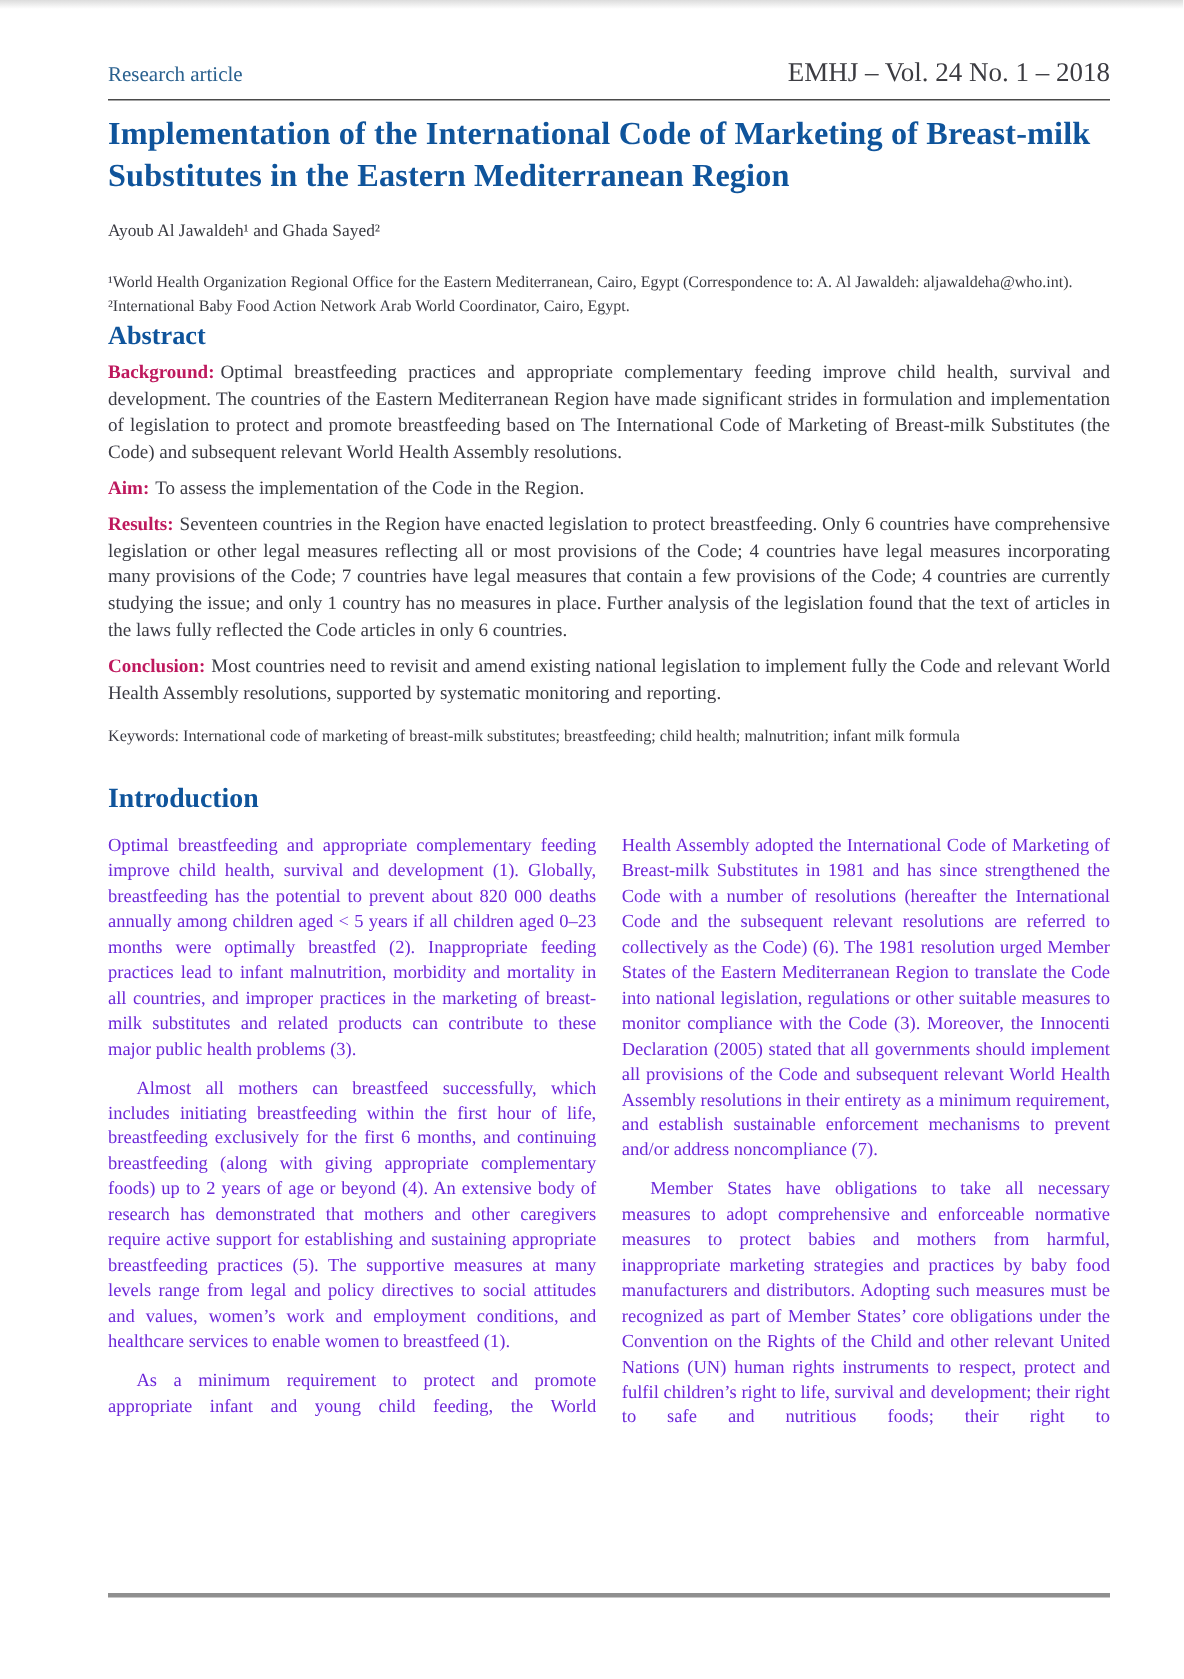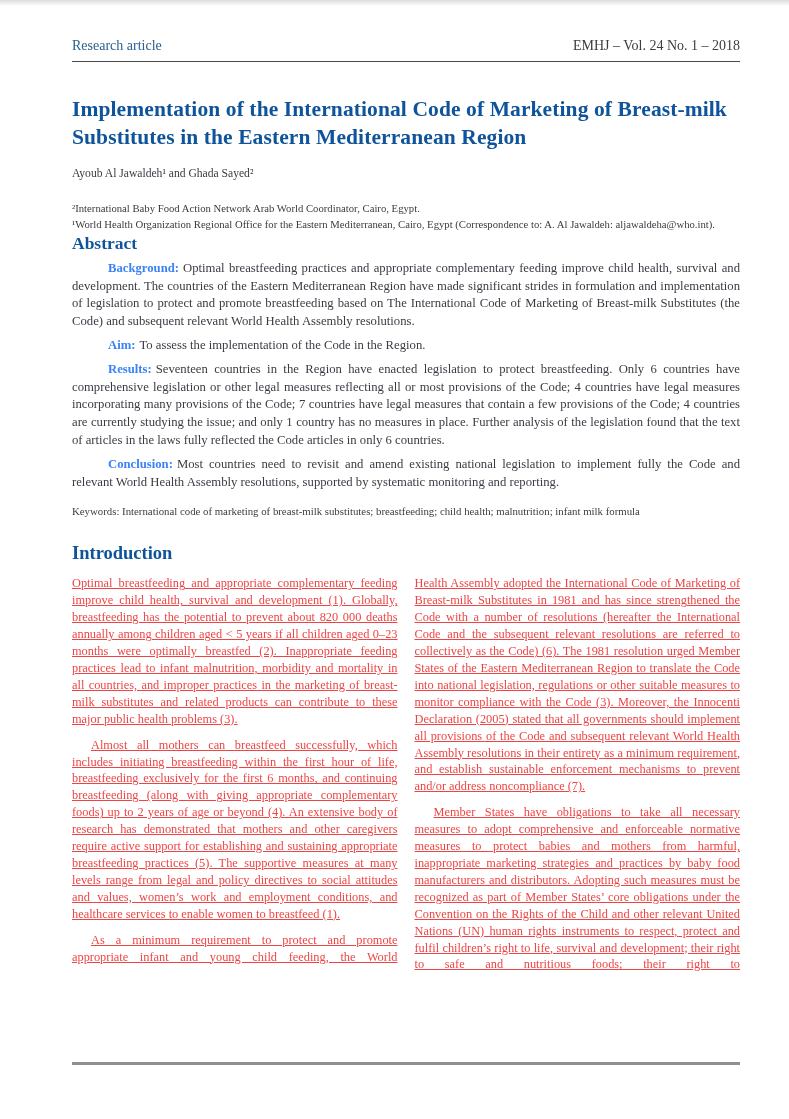--- a/index.html
+++ b/index.html
@@ -32,30 +32,30 @@
     display: flex;
     justify-content: space-between;
     align-items: baseline;
   }
   .hdr-type {
     color: #2a618f;
     font-size: 14px;
   }
   .hdr-journal {
     color: #3c3c42;
-    font-size: 14px;
+    font-size: 18px;
   }
   .hdr-rule {
     margin-top: 7px;
     height: 1px;
     background: #4a4a4a;
   }
   
   .title {
-    margin-top: 33px;
+    margin-top: 8px;
     color: #0f549b;
     font-size: 21.5px;
     font-weight: bold;
     line-height: 1.32;
     letter-spacing: 0.1px;
   }
   .authors {
     margin-top: 15px;
     color: #3a3a42;
     font-size: 11.6px;
@@ -74,23 +74,22 @@
   }
   .abs-body { margin-top: 6px; }
   .abs-p {
     color: #3b3b44;
     font-size: 12.7px;
     line-height: 1.4;
     text-align: justify;
     margin-top: 6px;
   }
   .abs-p b {
-    color: #3b82f6;
+    color: #be185d;
     margin-right: 4px;
-    margin-left: 36px;
   }
   .abs-meta {
     margin-top: 12px;
     color: #3b3b44;
     font-size: 10.8px;
     line-height: 1.5;
   }
   .abs-meta p { margin-top: 3.5px; }
   
   .intro-heading {
@@ -99,26 +98,25 @@
     font-size: 18.5px;
     font-weight: bold;
   }
   .columns {
     margin-top: 11px;
     display: flex;
     gap: 17px;
   }
   .col { flex: 1 1 0; }
   .col p {
-    color: #ef4444;
+    color: #6d28d9;
     font-size: 12.35px;
     line-height: 1.37;
     text-align: justify;
     margin-bottom: 9px;
-    text-decoration: underline;
   }
   .col p.indent { text-indent: 19px; }
   .col p.fill { text-align-last: justify; }
   
   .bottom-rule {
     position: absolute;
     left: 72px;
     right: 49px;
     top: 1062px;
     height: 3px;
@@ -142,22 +140,22 @@
       <span class="hdr-type">Research article</span>
       <span class="hdr-journal">EMHJ – Vol. 24 No. 1 – 2018</span>
     </div>
     <div class="hdr-rule"></div>
 
     <h1 class="title">Implementation of the International Code of Marketing of Breast-milk Substitutes in the Eastern Mediterranean Region</h1>
 
     <div class="authors">Ayoub Al Jawaldeh¹ and Ghada Sayed²</div>
 
     <div class="affils">
+      <div>¹World Health Organization Regional Office for the Eastern Mediterranean, Cairo, Egypt (Correspondence to: A. Al Jawaldeh: aljawaldeha@who.int).</div>
       <div>²International Baby Food Action Network Arab World Coordinator, Cairo, Egypt.</div>
-      <div>¹World Health Organization Regional Office for the Eastern Mediterranean, Cairo, Egypt (Correspondence to: A. Al Jawaldeh: aljawaldeha@who.int).</div>
     </div>
 
     <h2 class="abs-heading">Abstract</h2>
 
     <div class="abs-body">
       <p class="abs-p">
         <b>Background:</b><span>Optimal breastfeeding practices and appropriate complementary feeding improve child health, survival and development. The countries of  the Eastern Mediterranean Region have made significant strides in formulation and implementation of legislation to protect and promote breastfeeding based on The International Code of Marketing of Breast-milk Substitutes (the Code) and subsequent relevant World Health Assembly resolutions.</span>
       </p>
       <p class="abs-p">
         <b>Aim:</b><span>To assess the implementation of the Code in the Region.</span>

